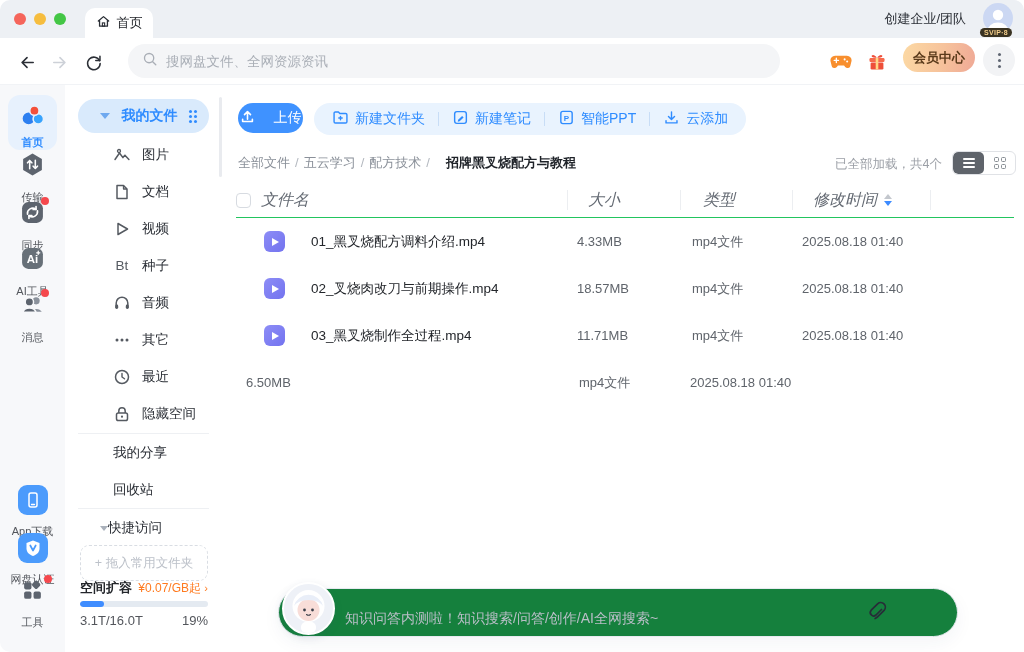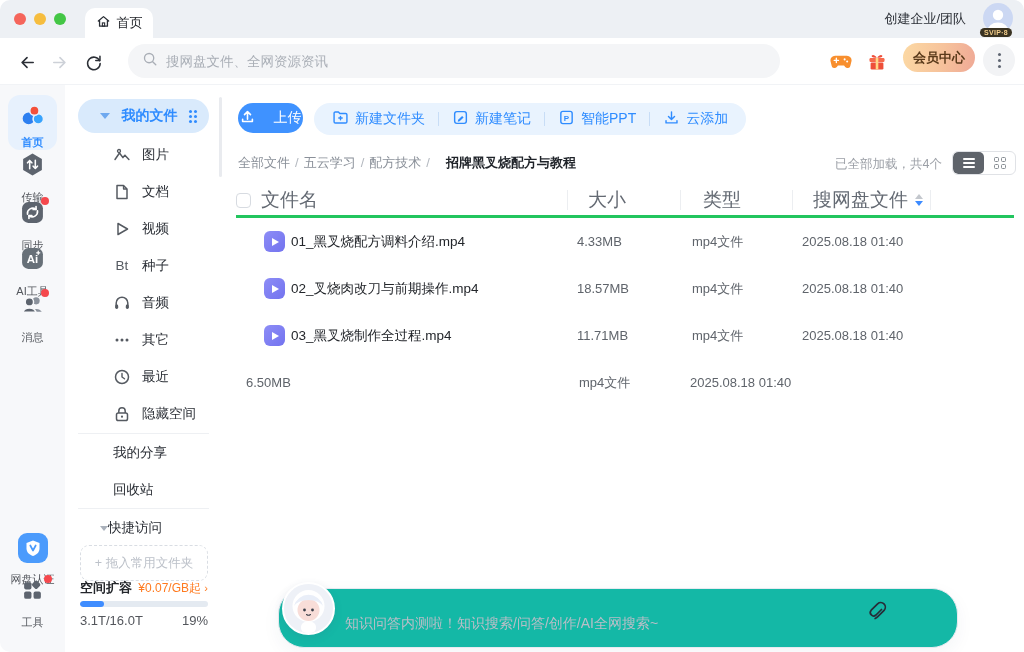--- a/index.html
+++ b/index.html
@@ -77,40 +77,40 @@
   .list-status { position:absolute; right:82px; top:71px; font-size:12.5px; color:#9b9fa6; }
   .view-toggle { position:absolute; right:8px; top:66px; width:64px; height:24px; border:1px solid #e0e2e6; border-radius:6px; display:flex; overflow:hidden; background:#fff; }
   .vt-seg { width:31px; height:22px; display:flex; align-items:center; justify-content:center; cursor:pointer; }
   .vt-seg.active { background:#5f646b; border-radius:5px; }
   .list-glyph { display:flex; flex-direction:column; gap:2.5px; }
   .list-glyph i { width:12px; height:1.8px; background:#fff; border-radius:1px; }
   .grid-glyph { display:grid; grid-template-columns:5px 5px; grid-auto-rows:5px; gap:2px; }
   .grid-glyph i { border:1.3px solid #878c93; border-radius:1.5px; }
 
   .file-table { position:absolute; left:14px; top:97px; width:778px; }
-  .ft-header { display:grid; grid-template-columns:331px 113px 112px 138px 1fr; height:36px; align-items:center; border-bottom:3px solid #22c55e; font-size:19px; color:#646a73; }
+  .ft-header { display:grid; grid-template-columns:331px 113px 112px 138px 1fr; height:36px; align-items:center; border-bottom:1px solid #22c55e; font-size:16px; color:#646a73;font-style:italic; }
   .th { position:relative; height:36px; display:flex; align-items:center; padding-left:10px; }
   .th.name { padding-left:0; gap:10px; }
   .th.type { padding-left:12px; }
   .th:not(.name)::before { content:""; position:absolute; left:0; top:8px; width:1px; height:20px; background:#eceef1; }
   .checkbox { width:15px; height:15px; border:1.5px solid #d7dbe1; border-radius:4px; background:#fff; cursor:pointer; }
   .th-label { margin-left:11px; }
   .th.name .th-label { margin-left:0; }
   .sort-icon { display:flex; flex-direction:column; gap:2px; margin-left:7px; cursor:pointer; }
   .sort-icon .up { width:0; height:0; border-left:4px solid transparent; border-right:4px solid transparent; border-bottom:5px solid #c3c7cd; }
   .sort-icon .down { width:0; height:0; border-left:4px solid transparent; border-right:4px solid transparent; border-top:5px solid #3d8bff; }
   .ft-row { display:grid; grid-template-columns:331px 113px 112px 138px 1fr; height:47px; align-items:center; font-size:13px; color:#5f646b; cursor:pointer; }
-  .cell-name { display:flex; align-items:center; gap:6px; padding-left:28px; color:#23262b; font-size:13.5px; }
+  .cell-name { display:flex; align-items:center; gap:26px; padding-left:28px; color:#23262b; font-size:13.5px; }
   .vid-icon { width:21px; height:21px; border-radius:6px; background:linear-gradient(135deg,#8d8df6,#7373ef); display:flex; align-items:center; justify-content:center; flex:none; }
   .vid-icon .tri { width:0; height:0; border-top:4.5px solid transparent; border-bottom:4.5px solid transparent; border-left:7px solid #fff; margin-left:2px; }
   .cell-size, .cell-time { padding-left:10px; }
   .cell-type { padding-left:12px; }
 
   
-  .chat-bar { position:absolute; left:56px; top:503px; width:680px; height:60px; background:#14b8a6; border:1px solid #e7eaf0; border-radius:26px; box-shadow:0 6px 18px rgba(40,60,100,.05); display:flex; align-items:center; padding:10px 50px 0 66px; }
+  .chat-bar { position:absolute; left:56px; top:503px; width:680px; height:49px; background:#15803d; border:1px solid #e7eaf0; border-radius:26px; box-shadow:0 6px 18px rgba(40,60,100,.05); display:flex; align-items:center; padding:10px 50px 0 66px; }
   .chat-bar input { flex:1; border:none; outline:none; background:transparent; font-size:14px; font-family:inherit; color:#23262b; }
   .chat-bar input::placeholder { color:#b9bec7; }
   .mascot { position:absolute; left:60px; top:497px; width:53px; height:53px; border-radius:50%; background:#f2f5fa; border:2px solid #fff; box-shadow:0 3px 8px rgba(60,80,120,.12); overflow:hidden; z-index:3; }
   .chat-clip { position:absolute; left:644px; top:515px; width:22px; height:22px; cursor:pointer; }
 </style>
 </head>
 <body>
 
 <div class="app">
 
@@ -246,20 +246,29 @@
             <circle cx="15.5" cy="8.5" r="3.4" fill="#8b929c"></circle>
             <path d="M10.5 19a5.8 5 0 0 1 10.4 0z" fill="#8b929c"></path>
             <circle cx="9" cy="9.5" r="4" fill="#5d646e" stroke="#f7f8fa" stroke-width="1.4"></circle>
             <path d="M2.6 19.5a6.6 5.6 0 0 1 12.8 0z" fill="#5d646e" stroke="#f7f8fa" stroke-width="1.4"></path>
           </svg>
         <span class="red-dot"></span>
       </span>
       <span class="lbl">消息</span>
     </div>
 
+    <div class="rail-item" style="top:400px">
+      <span class="blue-tile">
+        <svg width="18" height="18" viewBox="0 0 18 18">
+            <rect x="5" y="2" width="8" height="14" rx="2" fill="none" stroke="#fff" stroke-width="1.5"></rect>
+            <path d="M7.5 13.5h3" stroke="#fff" stroke-width="1.3" stroke-linecap="round"></path>
+          </svg>
+      </span>
+      <span class="lbl">App下载</span>
+    </div>
 
     <div class="rail-item" style="top:448px">
       <span class="blue-tile">
         <svg width="18" height="18" viewBox="0 0 18 18">
             <path d="M9 1.5 15.5 4v5.2c0 4-2.8 6.5-6.5 7.8-3.7-1.3-6.5-3.8-6.5-7.8V4z" fill="#fff"></path>
             <path d="m6.3 6.5 2.7 5 2.7-5" fill="none" stroke="#4b9bfc" stroke-width="1.7" stroke-linecap="round" stroke-linejoin="round"></path>
           </svg>
       </span>
       <span class="lbl">网盘认证</span>
     </div>
@@ -467,21 +476,21 @@
           <span class="checkbox"></span>
           <span class="th-label">文件名</span>
         </div>
         <div class="th">
             <span class="th-label">大小</span>
           </div>
         <div class="th type">
             <span class="th-label">类型</span>
           </div>
         <div class="th">
-          <span class="th-label">搜网盘文件</span>
+          <span class="th-label">修改时间</span>
           <span class="sort-icon">
               <span class="up"></span>
               <span class="down"></span>
             </span>
         </div>
         <div class="th"></div>
       </div>
       <div>
   <div class="ft-row">
     <div class="cell-name">

